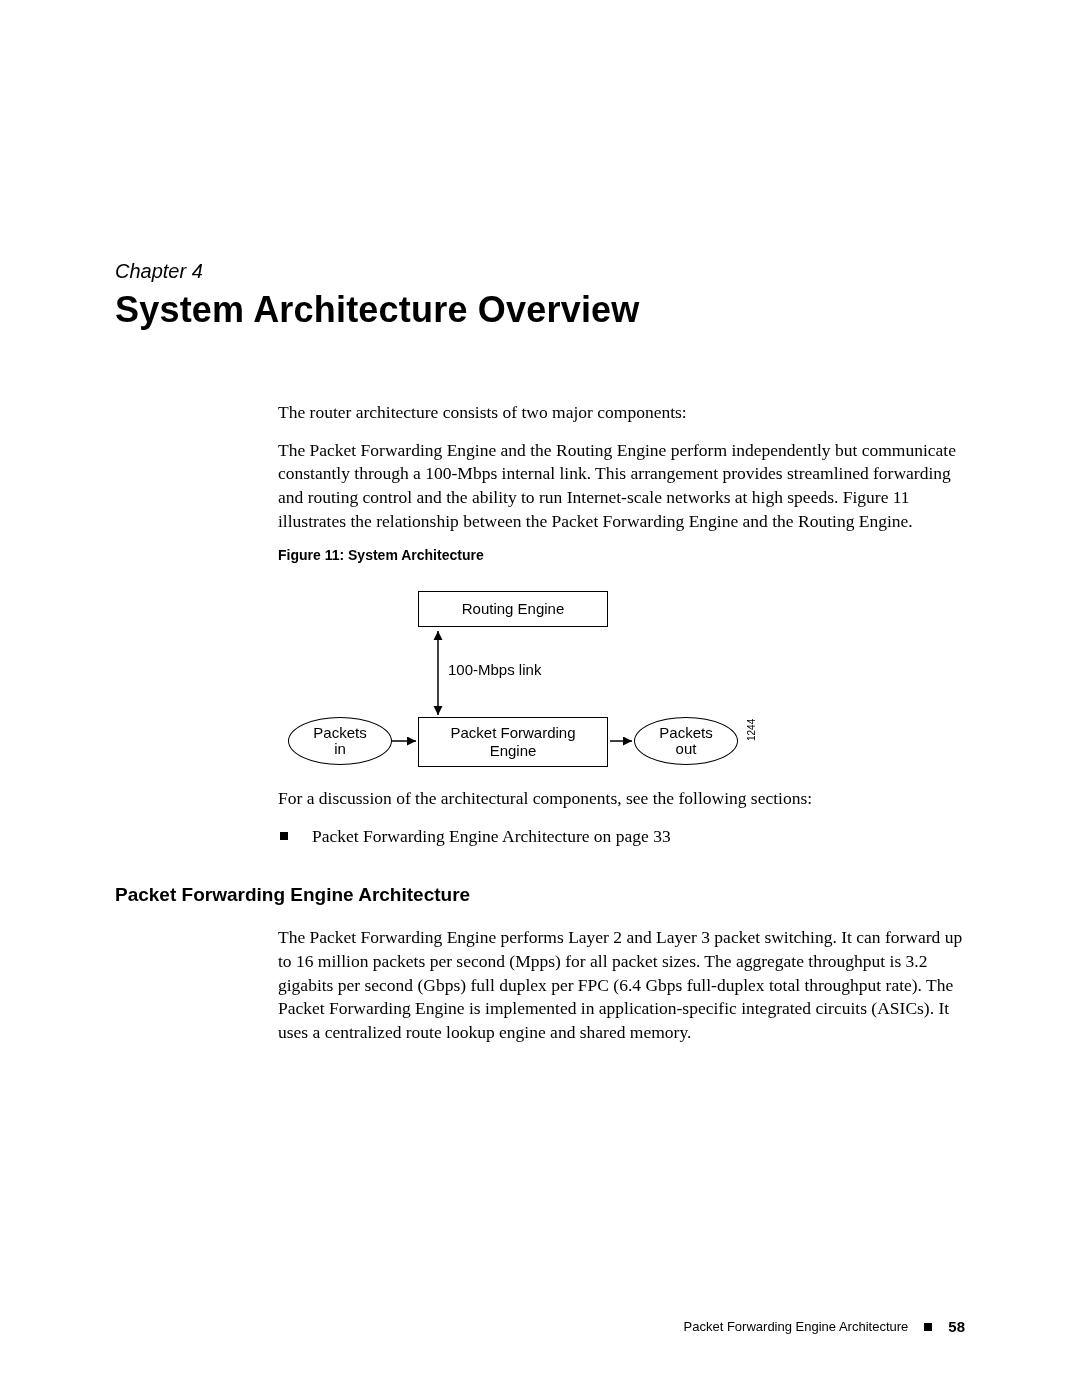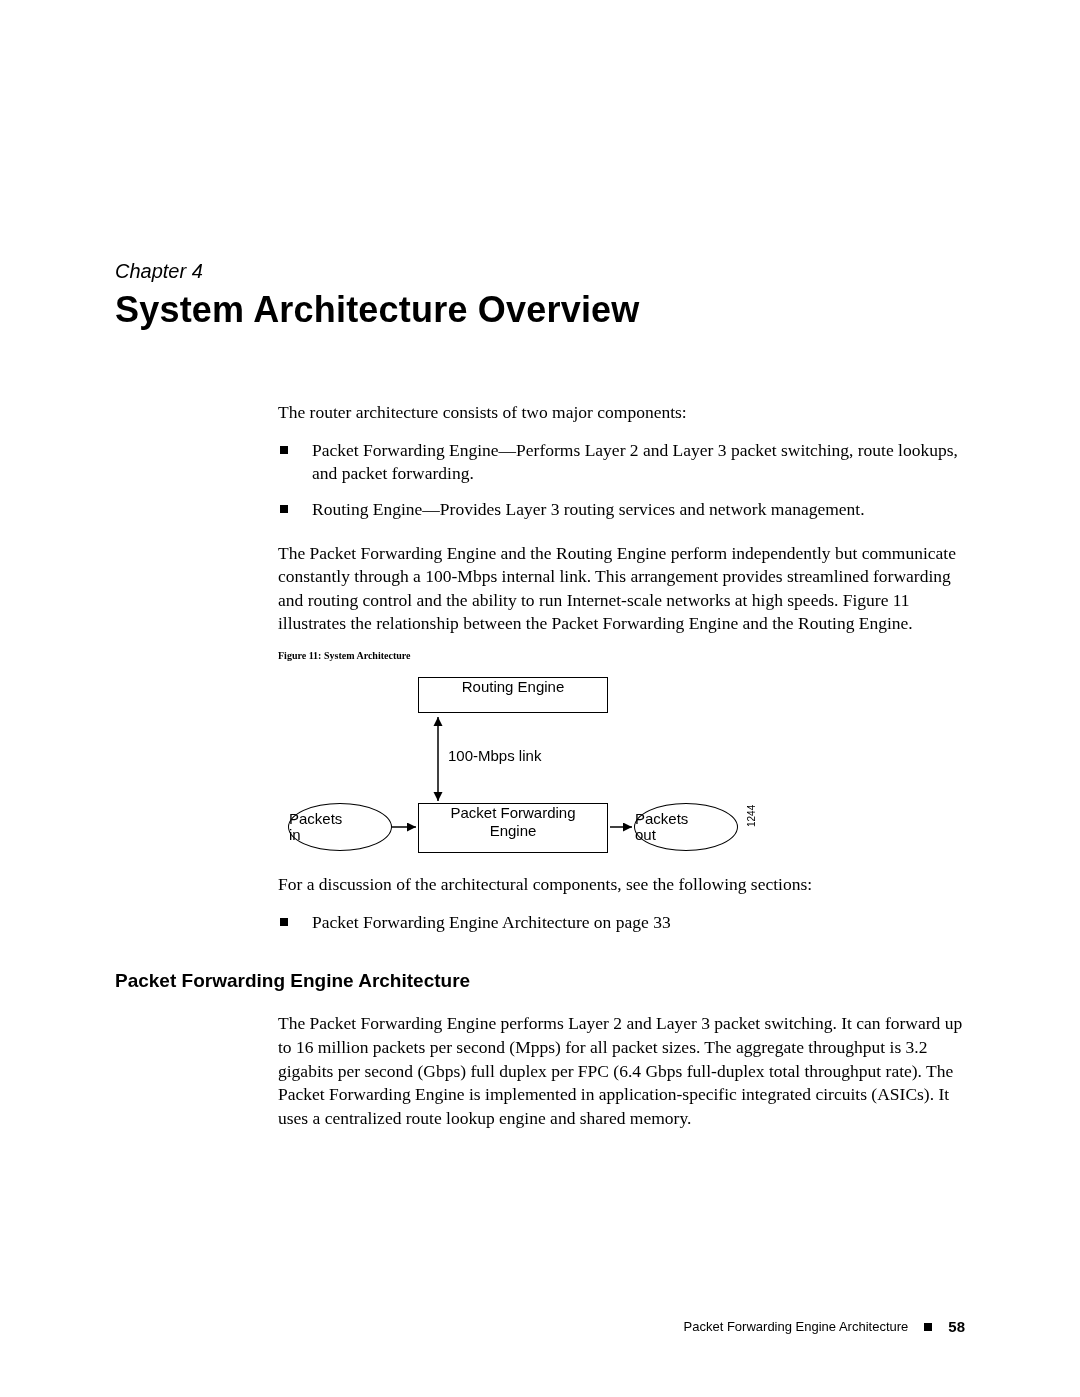--- a/index.html
+++ b/index.html
@@ -51,24 +51,24 @@
   ul.sq li::before {
     content: "";
     position: absolute;
     left: 2px;
     top: 7px;
     width: 8px;
     height: 8px;
     background: #000;
   }
   .fig-caption {
-    font-family: Liberation Serif, serif;
+    font-family: Liberation Sans, sans-serif;
     font-weight: 700;
-    font-size: 10px;
-    margin-bottom: 16px;
+    font-size: 14px;
+    margin-bottom: 28px;
   }
   .section-heading {
     font-family: Arial, Helvetica, sans-serif;
     font-weight: 700;
     font-size: 19px;
     margin-top: 36px;
     margin-bottom: 20px;
   }
   
   .diagram {
@@ -78,36 +78,36 @@
     margin: 14px 0 16px 20px;
     font-family: Arial, Helvetica, sans-serif;
   }
   .dbox {
     position: absolute;
     border: 1px solid #000;
     background: #fff;
     display: flex;
     flex-direction: column;
     align-items: center;
-    justify-content: flex-start;
+    justify-content: center;
     font-size: 15px;
     line-height: 1.2;
     text-align: center;
   }
   .routing-box { left: 120px; top: 0; width: 190px; height: 36px; }
   .pfe-box { left: 120px; top: 126px; width: 190px; height: 50px; }
   .oval {
     position: absolute;
     border: 1px solid #000;
     border-radius: 50%;
     width: 104px;
     height: 48px;
     display: flex;
     flex-direction: column;
-    align-items: flex-start;
+    align-items: center;
     justify-content: center;
     font-size: 15px;
     line-height: 1.1;
     text-align: center;
     background: #fff;
   }
   .oval-in { left: -10px; top: 126px; }
   .oval-out { left: 336px; top: 126px; }
   .link-label {
     position: absolute;
@@ -158,24 +158,20 @@
 
 <div class="page">
 
   <div class="chapter-label">Chapter 4</div>
   <div class="chapter-title">System Architecture Overview</div>
 
   <div class="body-block">
 
     <p class="para">The router architecture consists of two major components:</p>
 
-    <ul class="sq">
-      <li>Packet Forwarding Engine—Performs Layer 2 and Layer 3 packet switching, route lookups, and packet forwarding.</li>
-      <li>Routing Engine—Provides Layer 3 routing services and network management.</li>
-    </ul>
 
     <p class="para">The Packet Forwarding Engine and the Routing Engine perform independently but communicate constantly through a 100-Mbps internal link. This arrangement provides streamlined forwarding and routing control and the ability to run Internet-scale networks at high speeds. Figure 11 illustrates the relationship between the Packet Forwarding Engine and the Routing Engine.</p>
 
     <div class="fig-caption">Figure 11: System Architecture</div>
 
     <div class="diagram">
       <svg class="arrows" viewBox="0 0 540 180">
         <defs>
           <marker id="arrowhead" markerWidth="8" markerHeight="8" refX="6" refY="3" orient="auto">
             <path d="M0,0 L6,3 L0,6 Z" fill="#000"></path>

